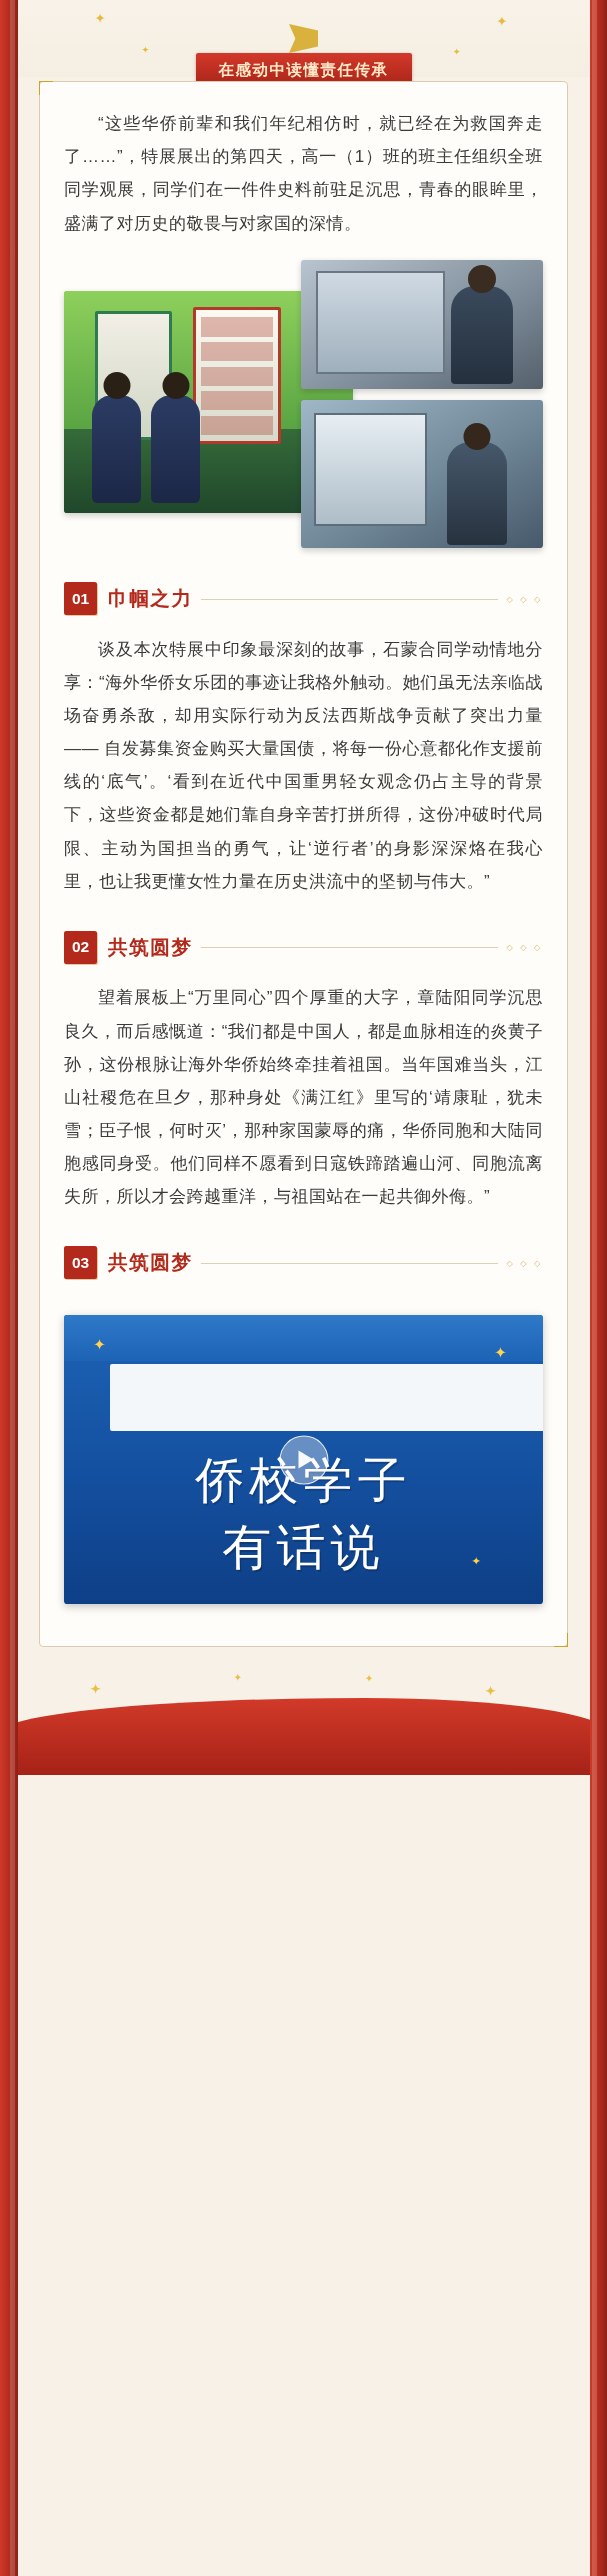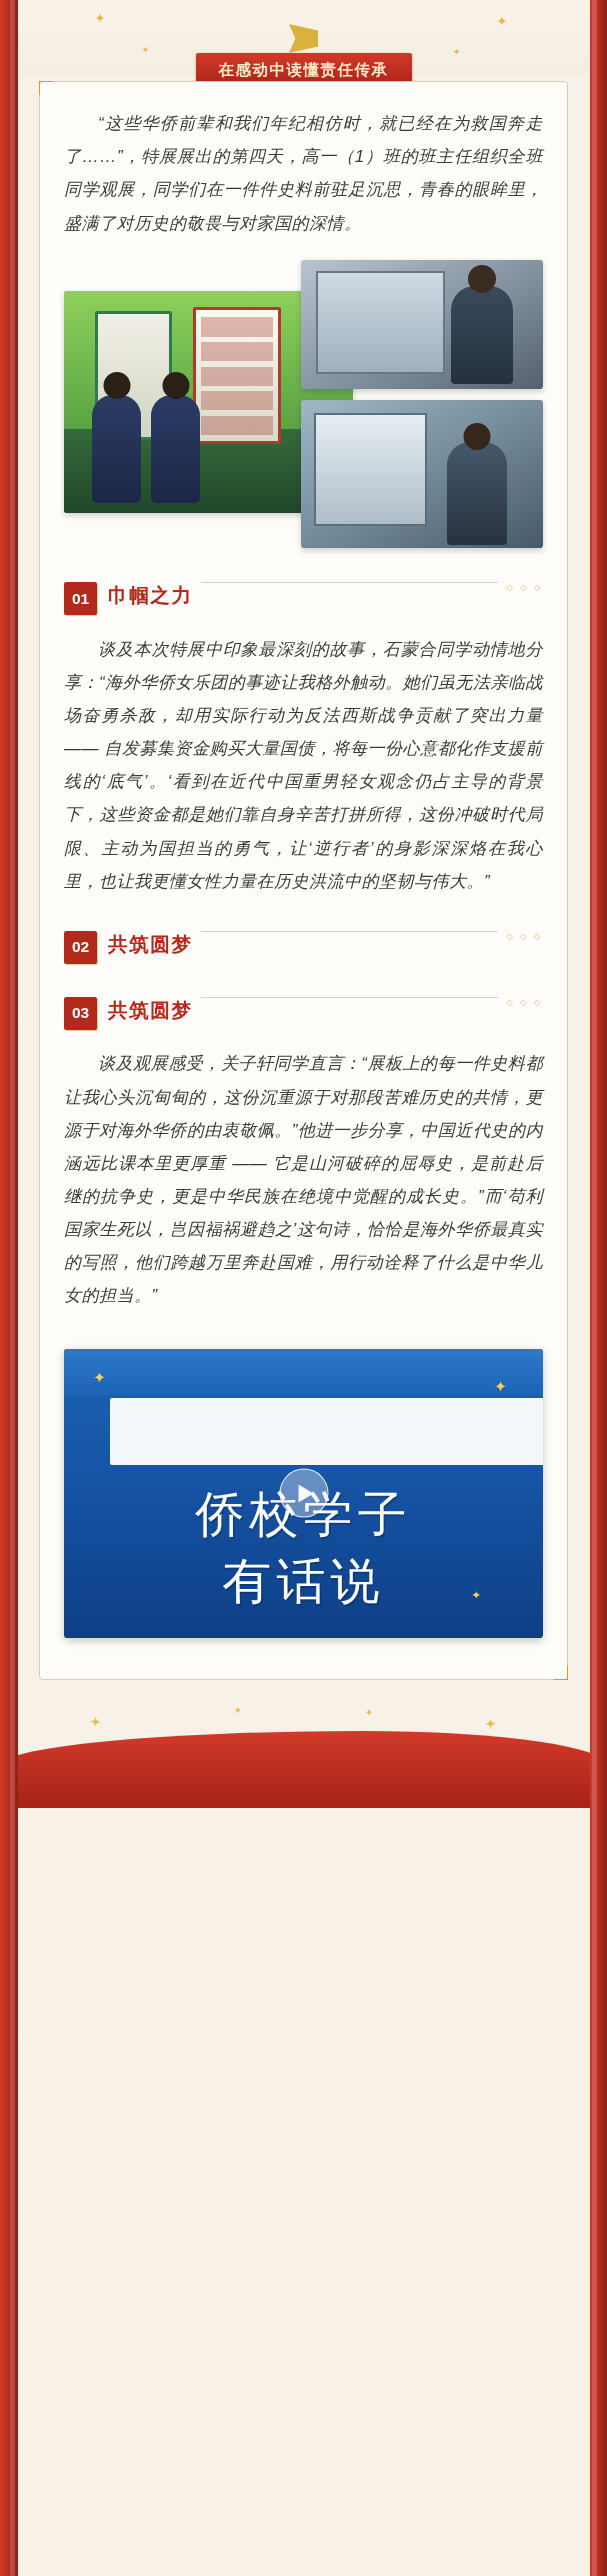--- a/index.html
+++ b/index.html
@@ -111,21 +111,20 @@
   .card::after { right: -1.5px; bottom: -1.5px; border-left: none; border-top: none; }
 
   p.para {
     font-size: 17px;
     line-height: 1.95;
     color: #3a3a3a;
     text-indent: 2em;
     text-align: justify;
     margin-bottom: 15.5px;
     letter-spacing: 0.5px;
-    font-style: italic;
   }
 
   
   .photos {
     margin: 20.6px 0 26px 0;
     position: relative;
     height: 289px;
   }
   .photo {
     position: absolute;
@@ -217,20 +216,21 @@
     border-radius: 23px 23px 4.1px 4.1px;
   }
   .p-bottom .kid::before {
     content:""; position:absolute; top:-19.6px; left:50%; transform:translateX(-50%);
     width:27px; height:27px; border-radius:50%; background:#35271c;
   }
 
   
   .section-head {
     display: flex;
+    align-items: center;
     margin: 33px 0 17.5px 0;
   }
   .sec-num {
     width: 33px; height: 33px;
     background: #b3291b;
     color: #fff;
     font-size: 15.5px;
     font-weight: bold;
     display: flex; align-items: center; justify-content: center;
     border-radius: 2.1px;
@@ -413,28 +413,28 @@
         <div class="sec-diamonds">◇ ◇ ◇</div>
       </div>
       <p class="para">谈及本次特展中印象最深刻的故事，石蒙合同学动情地分享：“海外华侨女乐团的事迹让我格外触动。她们虽无法亲临战场奋勇杀敌，却用实际行动为反法西斯战争贡献了突出力量 —— 自发募集资金购买大量国债，将每一份心意都化作支援前线的‘底气’。‘看到在近代中国重男轻女观念仍占主导的背景下，这些资金都是她们靠自身辛苦打拼所得，这份冲破时代局限、主动为国担当的勇气，让‘逆行者’的身影深深烙在我心里，也让我更懂女性力量在历史洪流中的坚韧与伟大。”</p>
 
       <div class="section-head">
         <div class="sec-num">02</div>
         <div class="sec-title">共筑圆梦</div>
         <div class="sec-rule"></div>
         <div class="sec-diamonds">◇ ◇ ◇</div>
       </div>
+      <p class="para">望着展板上“万里同心”四个厚重的大字，章陆阳同学沉思良久，而后感慨道：“我们都是中国人，都是血脉相连的炎黄子孙，这份根脉让海外华侨始终牵挂着祖国。当年国难当头，江山社稷危在旦夕，那种身处《满江红》里写的‘靖康耻，犹未雪；臣子恨，何时灭’，那种家国蒙辱的痛，华侨同胞和大陆同胞感同身受。他们同样不愿看到日寇铁蹄踏遍山河、同胞流离失所，所以才会跨越重洋，与祖国站在一起共御外侮。”</p>
 
       <div class="section-head">
         <div class="sec-num">03</div>
         <div class="sec-title">共筑圆梦</div>
         <div class="sec-rule"></div>
         <div class="sec-diamonds">◇ ◇ ◇</div>
       </div>
-      <p class="para">谈及观展感受，关子轩同学直言：“展板上的每一件史料都让我心头沉甸甸的，这份沉重源于对那段苦难历史的共情，更源于对海外华侨的由衷敬佩。”他进一步分享，中国近代史的内涵远比课本里更厚重 —— 它是山河破碎的屈辱史，是前赴后继的抗争史，更是中华民族在绝境中觉醒的成长史。”而‘苟利国家生死以，岂因福祸避趋之’这句诗，恰恰是海外华侨最真实的写照，他们跨越万里奔赴国难，用行动诠释了什么是中华儿女的担当。”</p>
 
       <div class="video">
         <div class="frame-top"></div>
         <div class="white-box"></div>
         <span class="spark sp1">✦</span>
         <span class="spark sp2">✦</span>
         <span class="spark sp3">✦</span>
         <div class="title-line t1">侨校学子</div>
         <div class="title-line t2">有话说</div>
         <div class="play"></div>

